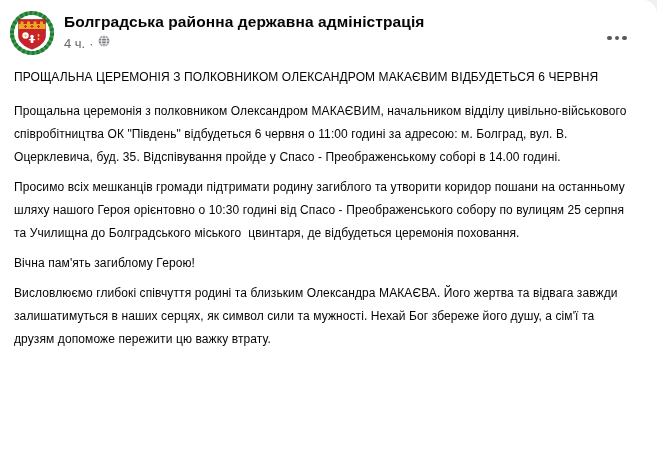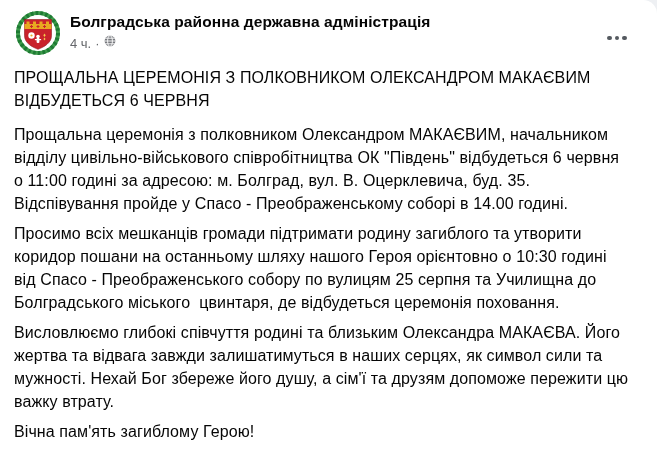--- a/index.html
+++ b/index.html
@@ -14,21 +14,21 @@
     position: absolute; top: 0; left: 0;
     width: 657px; height: 450px;
     background: #ffffff;
     border-top-right-radius: 14px;
   }
   
   .post-header {
     position: relative;
     display: flex;
     align-items: flex-start;
-    padding: 8px 16px 0 14px;
+    padding: 8px 16px 0 8px;
   }
   .avatar {
     flex: none;
     width: 48px; height: 48px;
     border-radius: 50%;
     display: block;
     text-decoration: none;
   }
   .avatar svg { display: block; }
   .header-text { margin-left: 8px; padding-top: 4px; min-width: 0; }
@@ -63,21 +63,21 @@
   }
   .dots { display: flex; gap: 3px; }
   .dots i {
     width: 4.5px; height: 4.5px;
     border-radius: 50%;
     background: #555a60;
   }
   
   .post-body {
     padding: 10px 26px 0 14px;
-    font-size: 16px;
+    font-size: 12px;
     line-height: 23px;
     color: #050505;
     letter-spacing: .1px;
   }
   .post-body p {
     margin: 0 0 7px 0;
     white-space: pre-wrap;
   }
   .post-body p.post-title { margin-bottom: 11px; }
 </style>
@@ -143,17 +143,17 @@
           <i></i>
           <i></i>
         </span>
     </button>
   </header>
 
   <div class="post-body">
     <p class="post-title">ПРОЩАЛЬНА ЦЕРЕМОНІЯ З ПОЛКОВНИКОМ ОЛЕКСАНДРОМ МАКАЄВИМ ВІДБУДЕТЬСЯ 6 ЧЕРВНЯ</p>
     <p>Прощальна церемонія з полковником Олександром МАКАЄВИМ, начальником відділу цивільно-військового співробітництва ОК "Південь" відбудеться 6 червня о 11:00 годині за адресою: м. Болград, вул. В. Оцерклевича, буд. 35. Відспівування пройде у Спасо - Преображенському соборі в 14.00 годині.</p>
     <p>Просимо всіх мешканців громади підтримати родину загиблого та утворити коридор пошани на останньому шляху нашого Героя орієнтовно о 10:30 годині від Спасо - Преображенського собору по вулицям 25 серпня та Училищна до Болградського міського  цвинтаря, де відбудеться церемонія поховання.</p>
+    <p>Вічна пам'ять загиблому Герою!</p>
     <p>Висловлюємо глибокі співчуття родині та близьким Олександра МАКАЄВА. Його жертва та відвага завжди залишатимуться в наших серцях, як символ сили та мужності. Нехай Бог збереже його душу, а сім'ї та друзям допоможе пережити цю важку втрату.</p>
-    <p>Вічна пам'ять загиблому Герою!</p>
   </div>
 
 </article>
 
 </body></html>

